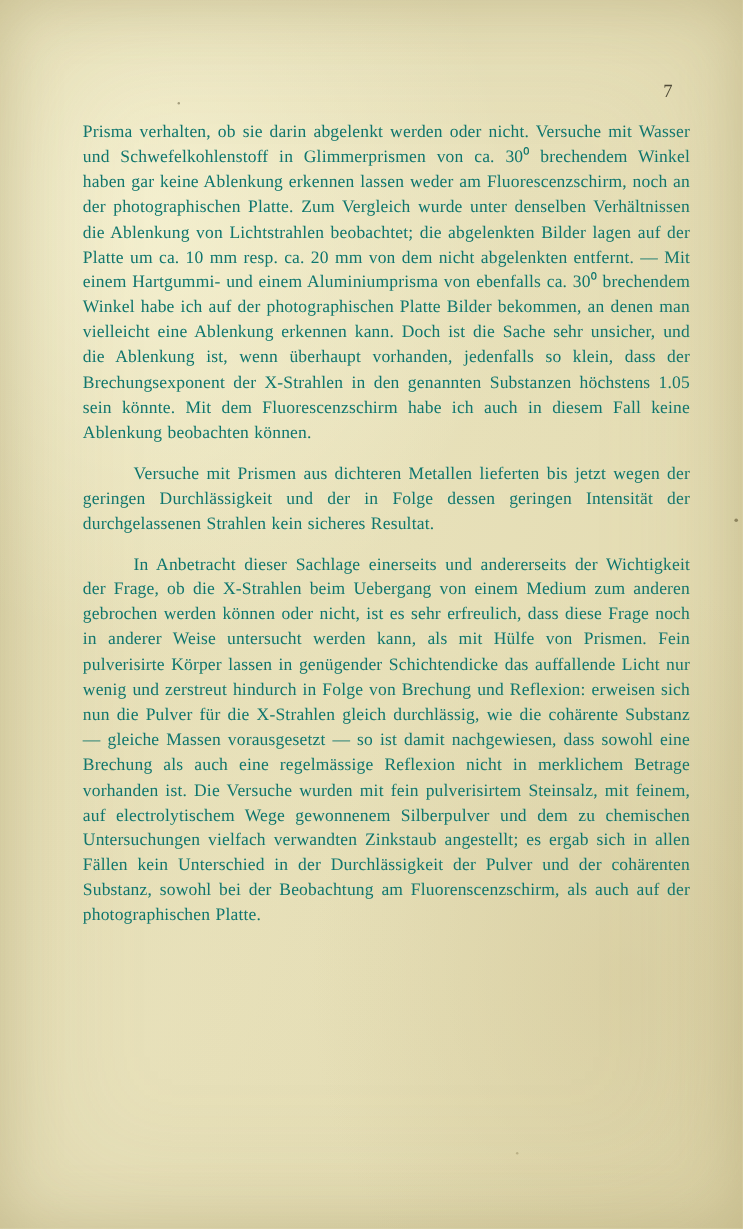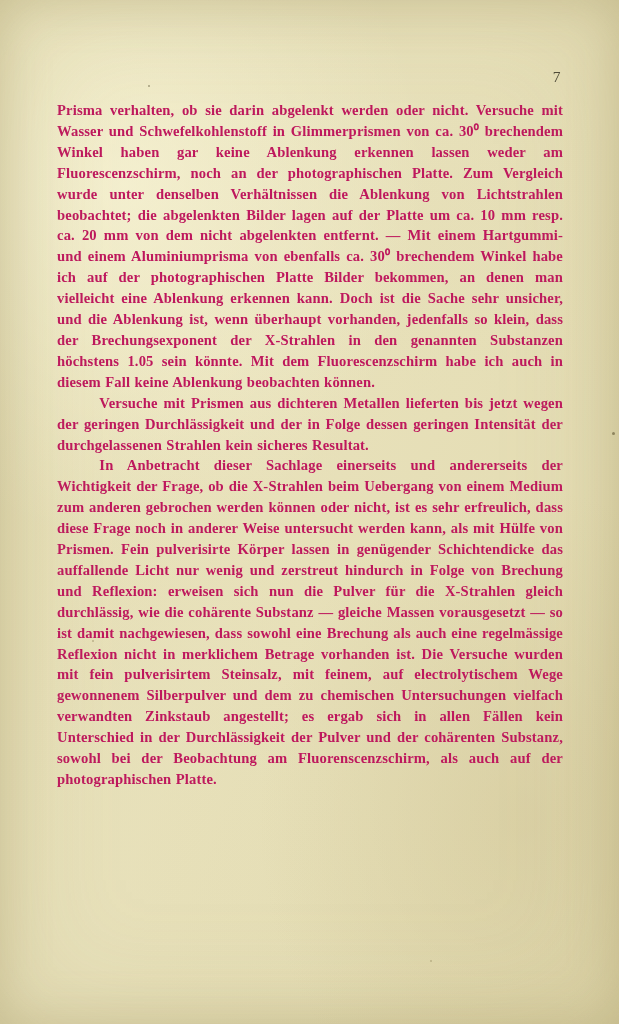--- a/index.html
+++ b/index.html
@@ -40,37 +40,37 @@
   .page-number {
     position: absolute;
     top: 68px;
     right: 58px;
     font-size: 15.5px;
     color: #4b4736;
     letter-spacing: 0.5px;
   }
   .body-text {
     position: absolute;
-    left: 57px;
+    left: 69px;
     top: 100px;
     width: 506px;
     font-size: 14.6px;
     line-height: 20.9px;
-    color: #be185d;
+    color: #0f766e;
     text-align: justify;
     letter-spacing: 0.15px;
     word-spacing: 0.6px;
     text-rendering: optimizeLegibility;
-    font-weight: bold;
   }
   .body-text p {
     margin: 0;
   }
   .body-text p.indent {
     text-indent: 2.9em;
+    margin-top: 13px;
   }
   .ink-dot {
     position: absolute;
     width: 3px;
     height: 3px;
     border-radius: 50%;
     background: #5c5434;
     opacity: 0.7;
   }
   .speck {

